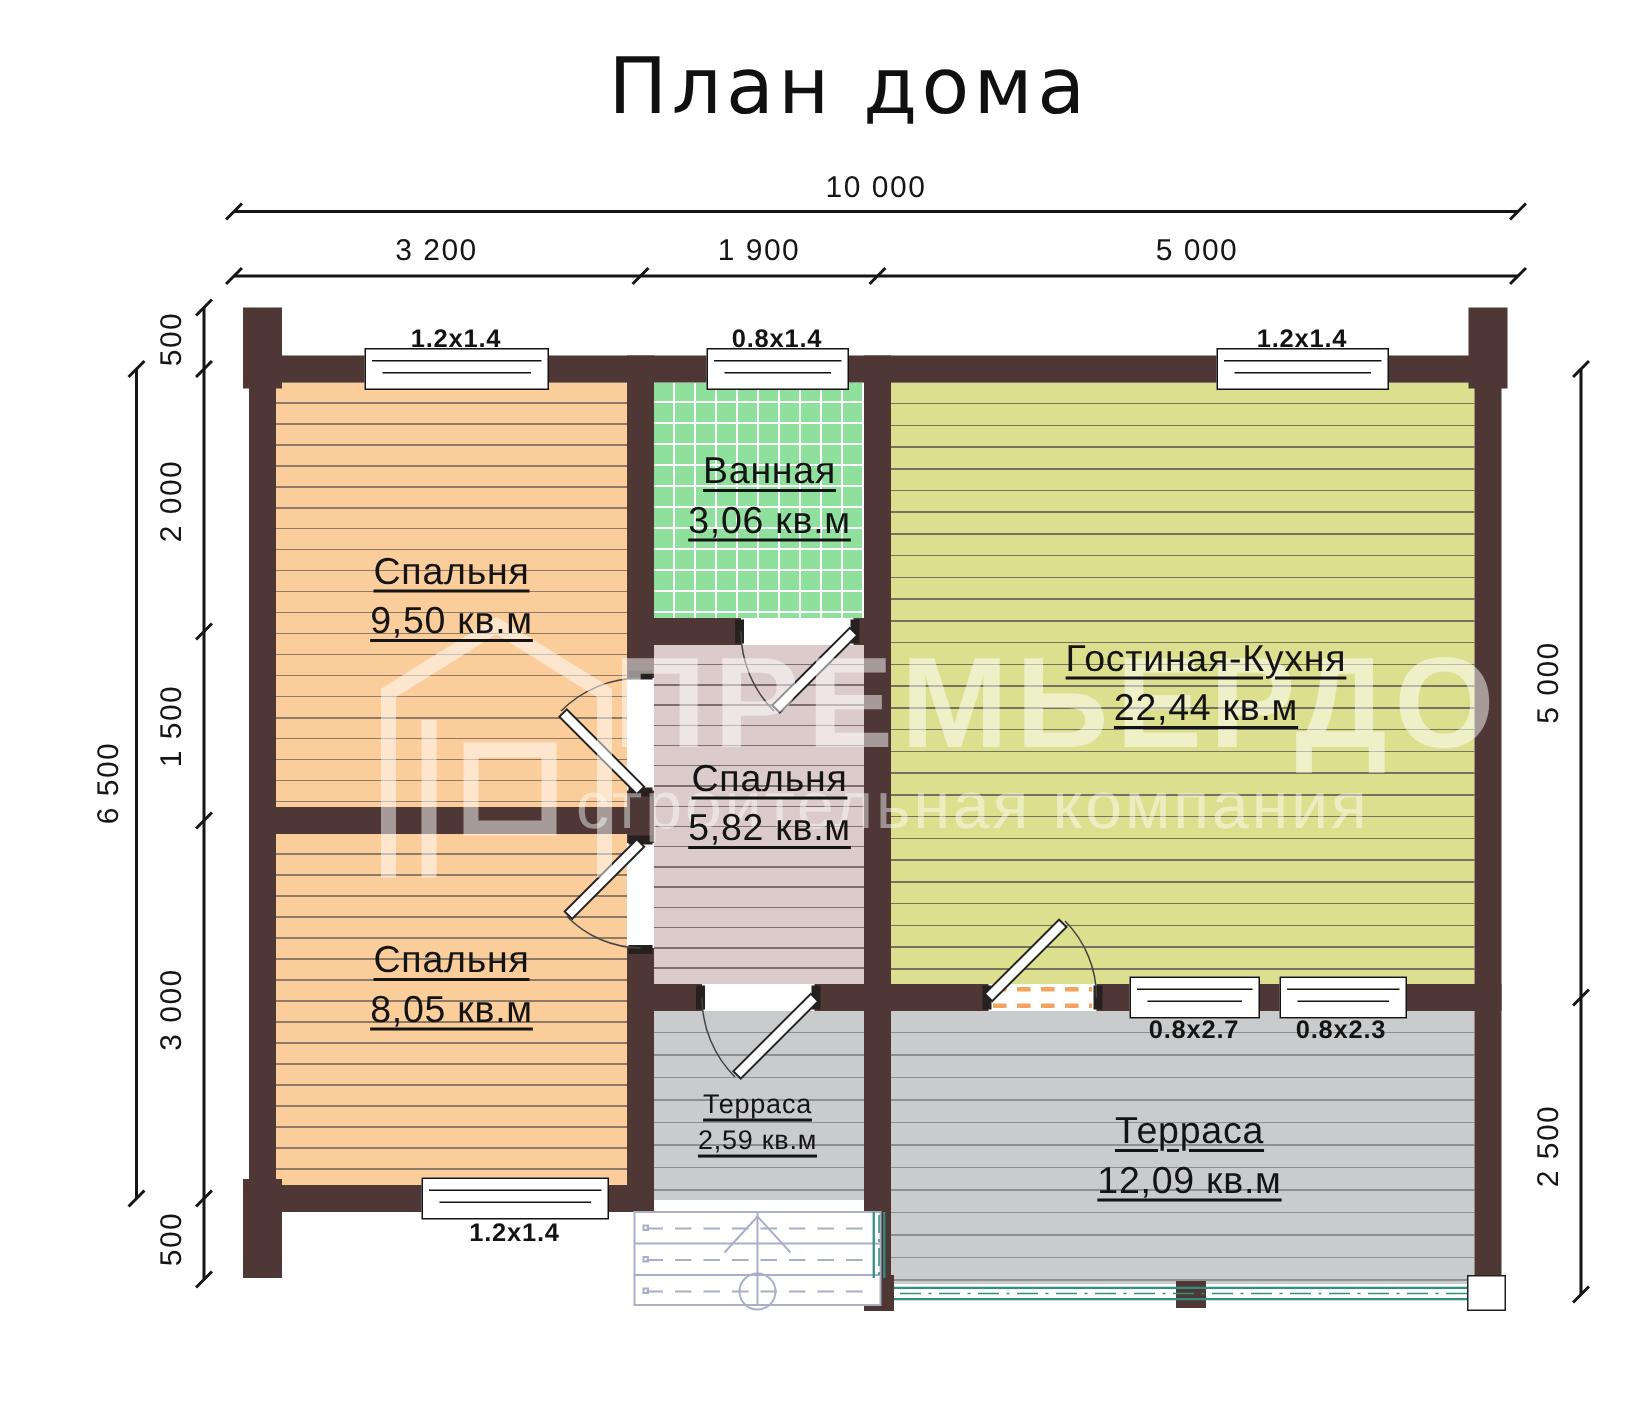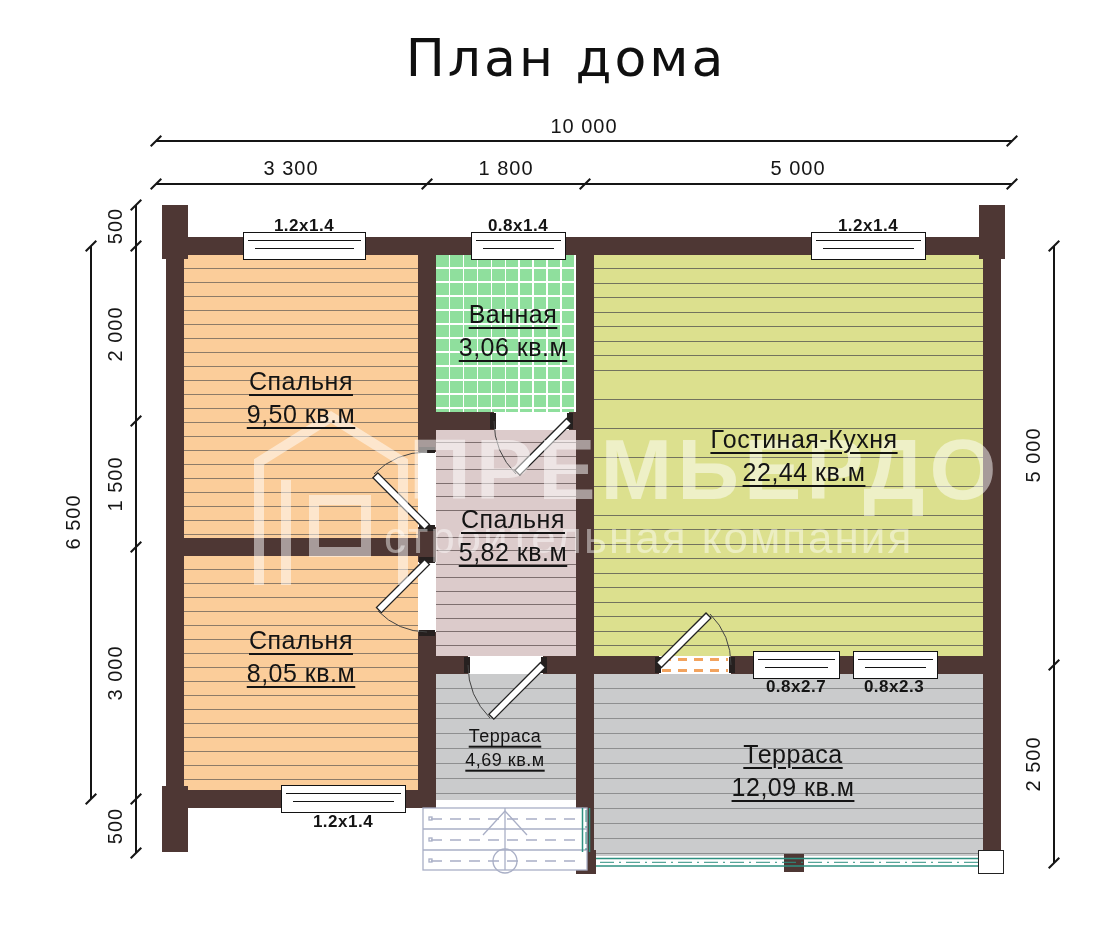--- a/index.html
+++ b/index.html
@@ -51,22 +51,22 @@
   <div class="dim" style="left:140px;top:140px;width:856px;height:1.5px"></div>
   <div class="tk" style="left:140px;top:141px"></div>
   <div class="tk" style="left:996px;top:141px"></div>
   <div class="lbl dim-lbl" style="left:568px;top:126px">10 000</div>
 
   <div class="dim" style="left:140px;top:183px;width:856px;height:1.5px"></div>
   <div class="tk" style="left:140px;top:184px"></div>
   <div class="tk" style="left:411px;top:184px"></div>
   <div class="tk" style="left:569px;top:184px"></div>
   <div class="tk" style="left:996px;top:184px"></div>
-  <div class="lbl dim-lbl" style="left:275px;top:168px">3 300</div>
-  <div class="lbl dim-lbl" style="left:490px;top:168px">1 800</div>
+  <div class="lbl dim-lbl" style="left:275px;top:168px">3 200</div>
+  <div class="lbl dim-lbl" style="left:490px;top:168px">1 900</div>
   <div class="lbl dim-lbl" style="left:782px;top:168px">5 000</div>
 
   <div class="dim" style="left:74px;top:246px;width:1.5px;height:553px"></div>
   <div class="tk" style="left:74.7px;top:246px"></div>
   <div class="tk" style="left:74.7px;top:799px"></div>
   <div class="lbl dim-lbl vlbl" style="left:57px;top:522px">6 500</div>
 
   <div class="dim" style="left:119px;top:205px;width:1.5px;height:648px"></div>
   <div class="tk" style="left:119.7px;top:205px"></div>
   <div class="tk" style="left:119.7px;top:246px"></div>
@@ -210,21 +210,21 @@
   <div class="lbl room-lbl" style="left:497px;top:536px">
     <span>Спальня</span>
     <span>5,82 кв.м</span>
   </div>
   <div class="lbl room-lbl" style="left:285px;top:657px">
     <span>Спальня</span>
     <span>8,05 кв.м</span>
   </div>
   <div class="lbl room-lbl sm" style="left:489px;top:748px">
     <span>Терраса</span>
-    <span>4,69 кв.м</span>
+    <span>2,59 кв.м</span>
   </div>
   <div class="lbl room-lbl" style="left:777px;top:771px">
     <span>Терраса</span>
     <span>12,09 кв.м</span>
   </div>
 
   <div class="lbl win-lbl" style="left:288px;top:226px">1.2x1.4</div>
   <div class="lbl win-lbl" style="left:502px;top:226px">0.8x1.4</div>
   <div class="lbl win-lbl" style="left:852px;top:226px">1.2x1.4</div>
   <div class="lbl win-lbl" style="left:327px;top:822px">1.2x1.4</div>

